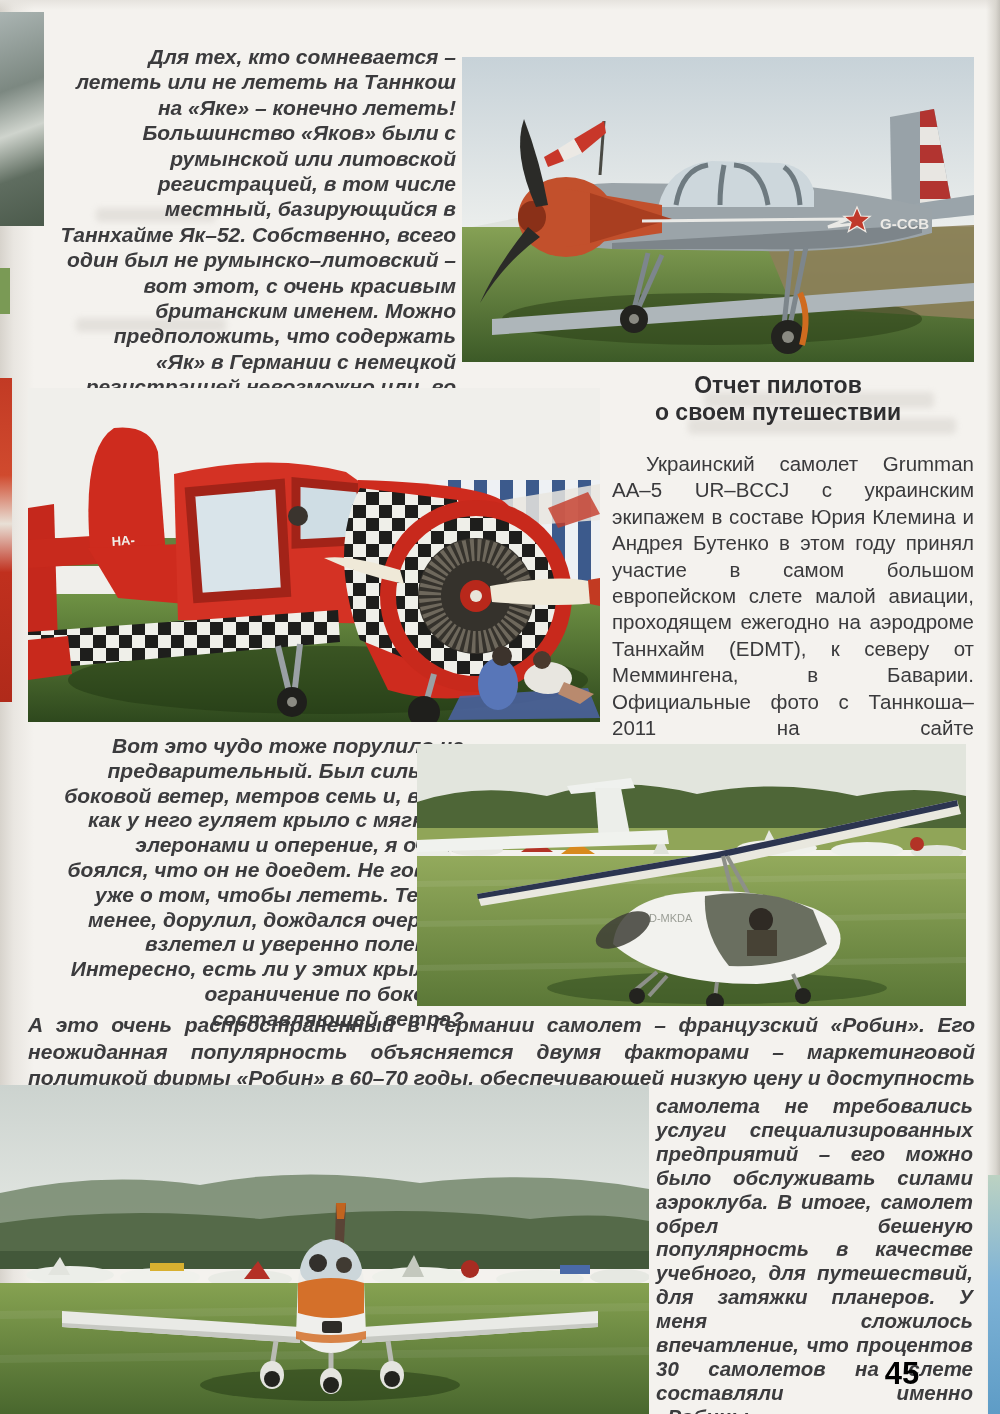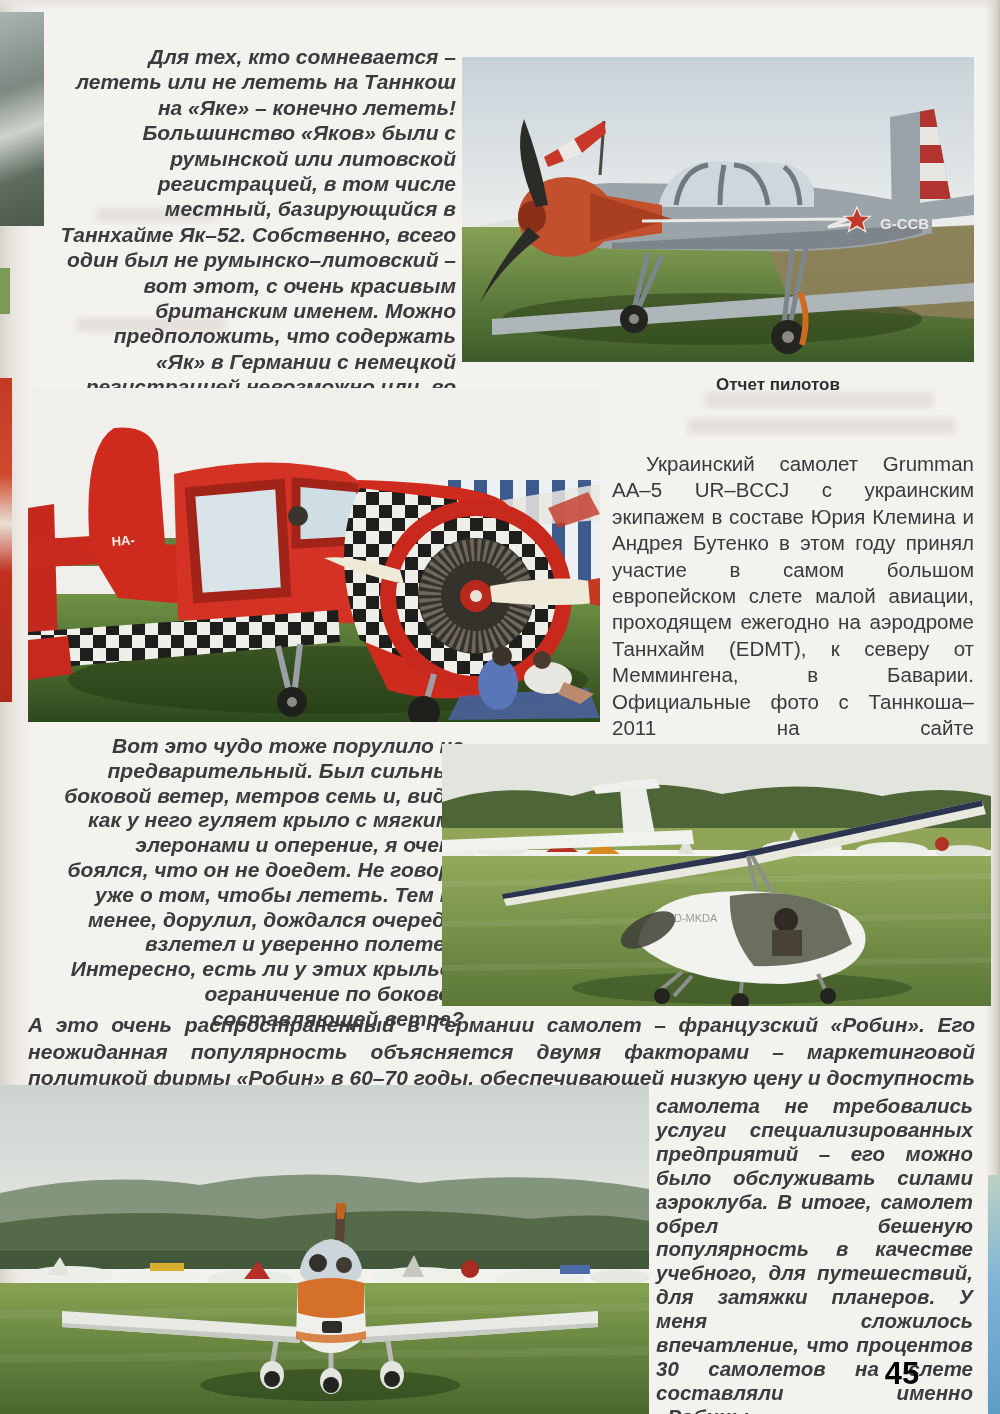--- a/index.html
+++ b/index.html
@@ -3,21 +3,21 @@
 <meta charset="utf-8">
 <style>
   html,body{margin:0;padding:0;background:#c9c6c0;}
   #page{position:relative;width:1000px;height:1414px;background:#f4f2ee;overflow:hidden;
         font-family:"Liberation Sans",sans-serif;}
   .abs{position:absolute;}
   .txt{position:absolute;hyphens:auto;}
   .bi{font-weight:700;font-style:italic;color:#3b3b3d;}
   .intro{left:60px;top:44px;width:396px;font-size:21px;line-height:25.4px;text-align:right;}
   .heading{left:600px;top:372px;width:356px;text-align:center;font-weight:700;
-           font-size:17px;line-height:26.5px;color:#2e2e30;}
+           font-size:23px;line-height:26.5px;color:#2e2e30;}
   .report{left:612px;top:451px;width:362px;font-size:20.5px;line-height:26.4px;
           text-align:justify;text-indent:34px;color:#3a3a3c;}
   .taxi{left:56px;top:734px;width:408px;font-size:21px;line-height:24.8px;text-align:right;}
   .robinL{left:28px;top:1012px;width:947px;font-size:21px;line-height:26.5px;text-align:justify;}
   .robinR{left:656px;top:1094px;width:317px;font-size:20.5px;line-height:23.9px;text-align:justify;}
   .pagenum{left:860px;top:1356px;width:84px;text-align:center;font-size:31px;font-weight:700;color:#000000;}
   .photo{position:absolute;overflow:hidden;}
   .photo svg{display:block;}
   
   .gutter{left:0;top:0;width:34px;height:1414px;
@@ -117,20 +117,21 @@
         <line x1="138" y1="118" x2="142" y2="64" stroke="#4a4a44" stroke-width="3"></line>
         <polygon points="142,64 112,82 120,96 144,76" fill="#c8372a"></polygon>
         <polygon points="112,82 96,92 102,104 120,96" fill="#ece9e4"></polygon>
         <polygon points="96,92 82,100 86,110 102,104" fill="#c8372a"></polygon>
       </g>
     </svg>
   </div>
 
   <div class="txt heading">
     <div>Отчет пилотов</div>
+    <div>о своем путешествии</div>
   </div>
 
   <div class="txt report">Украинский самолет Grumman АА–5 UR–BCCJ с украинским экипажем в составе Юрия Клемина и Андрея Бутенко в этом году принял участие в самом большом европейском слете малой авиации, проходящем ежегодно на аэродроме Таннхайм (EDMT), к северу от Меммингена, в Баварии. Официальные фото с Таннкоша–2011 на сайте http://tannkosh.com/820.0.html</div>
 
   <div class="photo" style="left:28px;top:388px;width:572px;height:334px;">
     <svg width="572" height="334" viewBox="0 0 572 334">
       <defs>
         <pattern id="ck" width="26" height="26" patternUnits="userSpaceOnUse">
           <rect width="26" height="26" fill="#efefe9"></rect>
           <rect width="13" height="13" fill="#1e1e1c"></rect>
@@ -197,21 +198,21 @@
         <circle cx="474" cy="268" r="10" fill="#3c332c"></circle>
         <ellipse cx="520" cy="290" rx="24" ry="16" fill="#e8e6e0"></ellipse>
         <circle cx="514" cy="272" r="9" fill="#4a3a2e"></circle>
         <polygon points="536,294 566,306 552,316 530,306" fill="#b98a6e"></polygon>
       </g>
     </svg>
   </div>
 
   <div class="txt bi taxi">Вот это чудо тоже порулило на предварительный. Был сильный боковой ветер, метров семь и, видя, как у него гуляет крыло с мягкими элеронами и оперение, я очень боялся, что он не доедет. Не говоря уже о том, чтобы лететь. Тем не менее, дорулил, дождался очереди, взлетел и уверенно полетел. Интересно, есть ли у этих крыльев ограничение по боковой составляющей ветра?</div>
 
-  <div class="photo" style="left:442px;top:744px;width:549px;height:262px;">
+  <div class="photo" style="left:417px;top:744px;width:549px;height:262px;">
     <svg width="549" height="270" viewBox="0 0 549 270">
       <defs>
         <linearGradient id="ggrass" x1="0" y1="0" x2="0" y2="1">
           <stop offset="0" stop-color="#93aa5c"></stop>
             <stop offset="1" stop-color="#587535"></stop>
         </linearGradient>
       </defs>
       <rect width="549" height="80" fill="#e2e5dd"></rect>
       <path d="M0,58 Q60,38 130,52 Q200,30 280,50 Q360,34 440,52 Q500,40 549,52 L549,90 L0,90 Z" fill="#4e6637"></path>
       <rect y="84" width="549" height="22" fill="#90a558"></rect>

